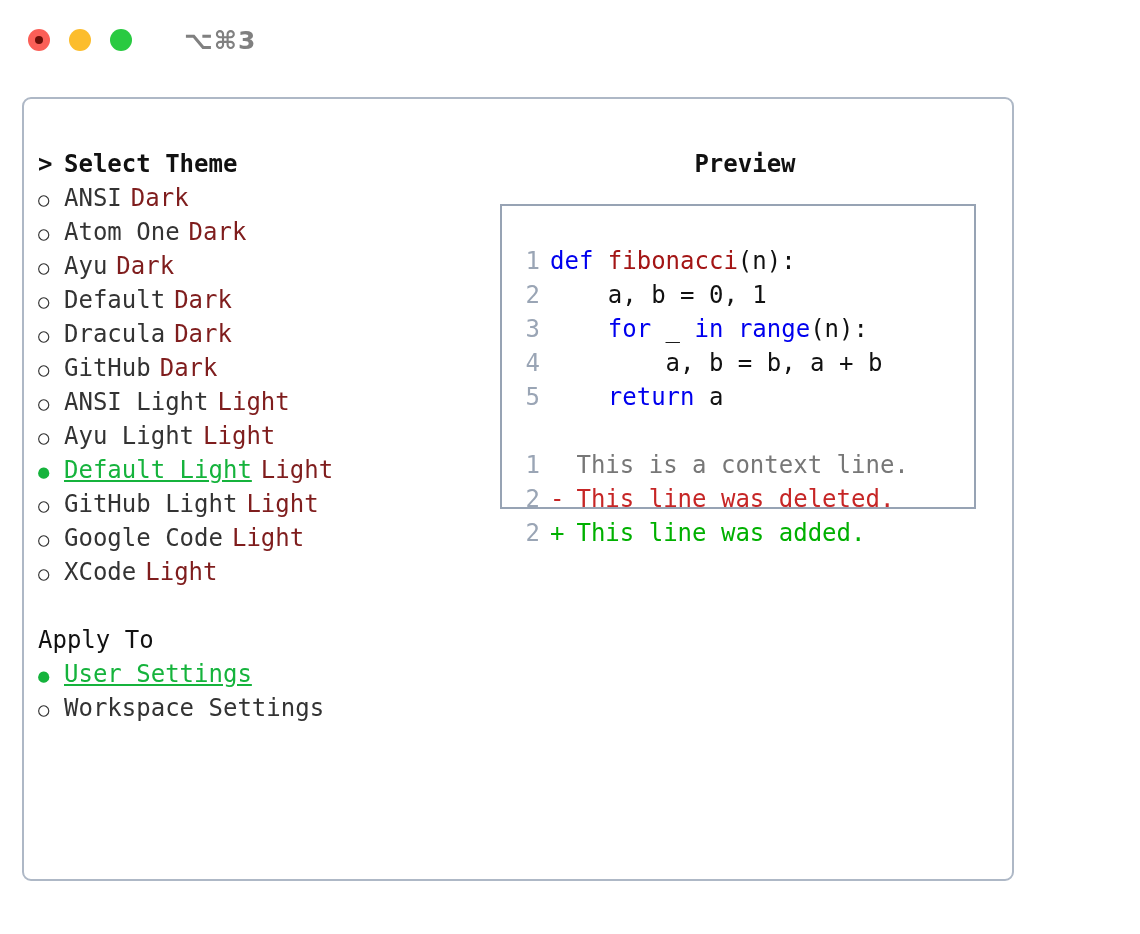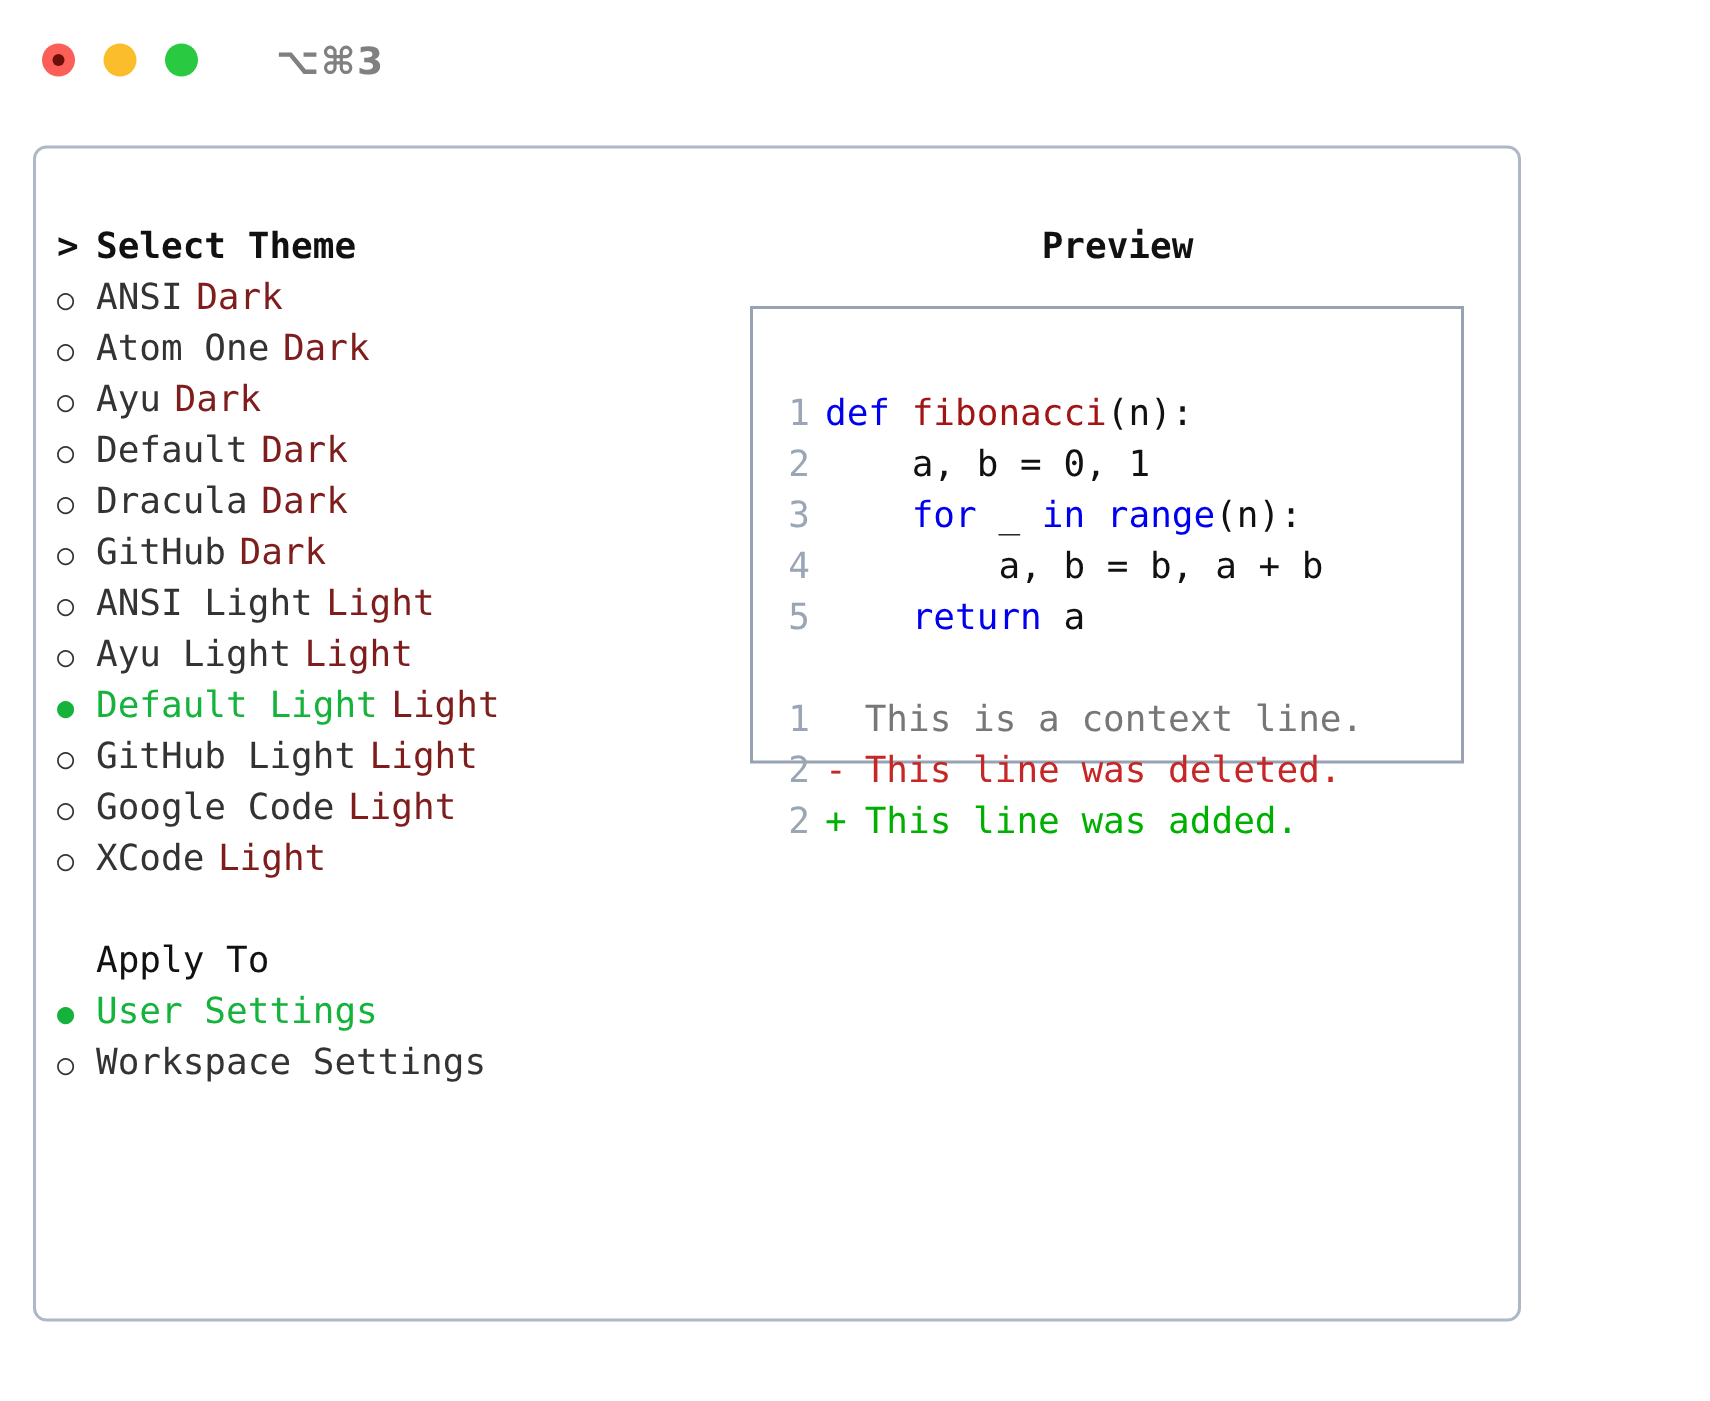--- a/index.html
+++ b/index.html
@@ -131,30 +131,30 @@
     color: #111111;
     font-weight: bold;
     text-align: right;
   }
 
   .label {
     color: #333333;
   }
   .label-selected {
     color: #15b33c;
+    text-decoration: underline;
   }
   .tag {
     color: #7f1d1d;
     margin-left: 9px;
   }
 
   .section-gap { height: 34px; }
   .section-title {
     color: #111111;
-    margin-left: 26px;
   }
 
   .hint {
     position: absolute;
     left: 14px;
     top: 646px;
     width: 420px;
     font-size: 24px;
     line-height: 34px;
     color: #9aa5b5;
@@ -183,21 +183,21 @@
     width: 476px;
     height: 305px;
     box-sizing: border-box;
     border: 2px solid #97a3b4;
     background: #ffffff;
   }
 
   .code-area {
     position: absolute;
     left: 14px;
-    top: 52px;
+    top: 38px;
     width: 450px;
   }
 
   .code-line {
     height: 34px;
     line-height: 34px;
     font-size: 24px;
     white-space: pre;
     font-family: "DejaVu Sans Mono", "Liberation Mono", monospace;
   }

